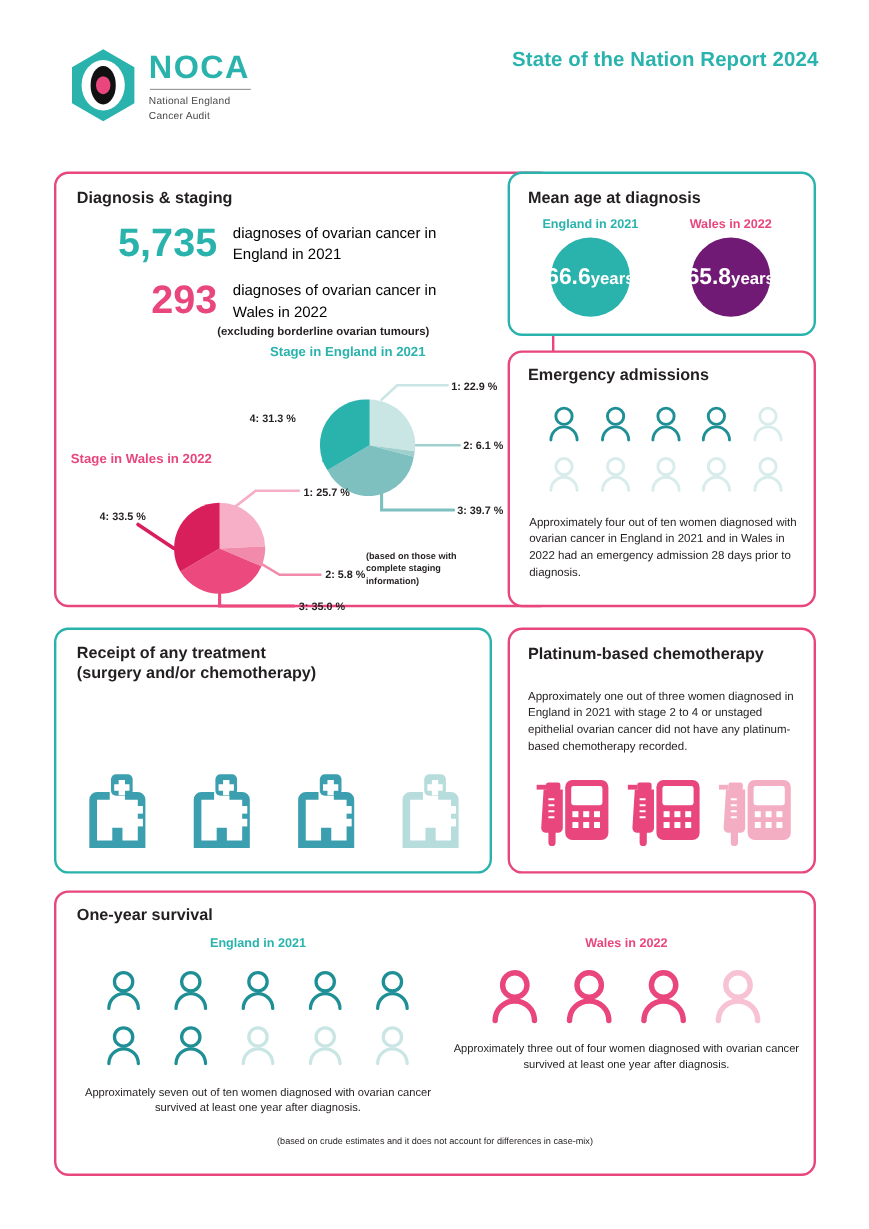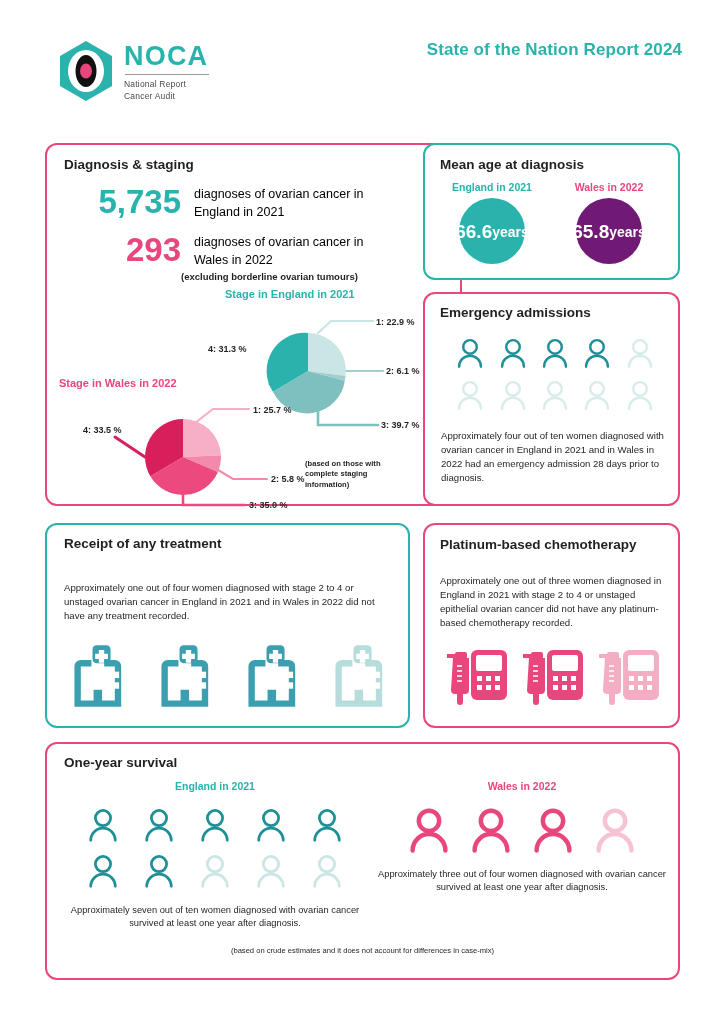--- a/index.html
+++ b/index.html
@@ -134,21 +134,21 @@
           <polygon points="29,1 55,16 55,46 29,61 3,46 3,16" fill="#2ab3ad"></polygon>
           <ellipse cx="29" cy="31" rx="18" ry="21" fill="#ffffff"></ellipse>
           <ellipse cx="29" cy="31" rx="10.5" ry="16" fill="#111111"></ellipse>
           <ellipse cx="29" cy="31" rx="6" ry="7.5" fill="#e8467c"></ellipse>
         </svg>
       </div>
       <div class="logo-text">
         <div class="logo-title">NOCA</div>
         <div class="logo-rule"></div>
         <div>
-          <div class="logo-sub">National Report</div>
+          <div class="logo-sub">National England</div>
           <div class="logo-sub">Cancer Audit</div>
         </div>
       </div>
     </div>
     <div class="report-title">State of the Nation Report 2024</div>
   </div>
 
   <div class="panel pink" id="p-diagnosis">
     <div class="panel-title">Diagnosis &amp; staging</div>
 
@@ -294,22 +294,22 @@
             <path d="M5.4,31.5 a11.6,11.6 0 0,1 23.2,0" fill="none" stroke="#d9ecec" stroke-width="2.6" stroke-linecap="round"></path>
           </svg>
         </div>
       </div>
     <div class="body-text" id="emg-text">Approximately four out of ten women diagnosed with ovarian cancer in England in 2021 and in Wales in 2022 had an emergency admission 28 days prior to diagnosis.</div>
   </div>
 
   <div class="panel teal" id="p-treatment">
     <div class="panel-title">
       <div>Receipt of any treatment</div>
-    </div>
-    <div class="body-text" id="trt-text">Approximately one out of four women diagnosed with stage 2 to 4 or unstaged ovarian cancer in England in 2021 and in Wales in 2022 did not have any treatment recorded.</div>
+      <div>(surgery and/or chemotherapy)</div>
+    </div>
     <div id="trt-icons">
         <div><svg width="68" height="68" viewBox="0 0 64 64">
             <rect x="24" y="2" width="17" height="17" rx="4" fill="#3c9fb0"></rect>
             <path d="M30 6.5h5v3.5h3.5v5H35v3.5h-5V15h-3.5v-5H30z" fill="#fff"></path>
             <path d="M7,22 a6,6 0 0,1 6,-6 h10 v6 h-10 v32 h12 v-10 h8 v10 h12 v-32 h-10 v-6 h10 a6,6 0 0,1 6,6 v38 h-44 z" fill="#3c9fb0"></path>
             <rect x="15" y="27" width="7" height="6" fill="#fff"></rect>
             <rect x="25" y="27" width="14" height="6" fill="#fff"></rect>
             <rect x="42" y="27" width="7" height="6" fill="#fff"></rect>
             <rect x="15" y="37" width="7" height="6" fill="#fff"></rect>
             <rect x="25" y="37" width="14" height="6" fill="#fff"></rect>

